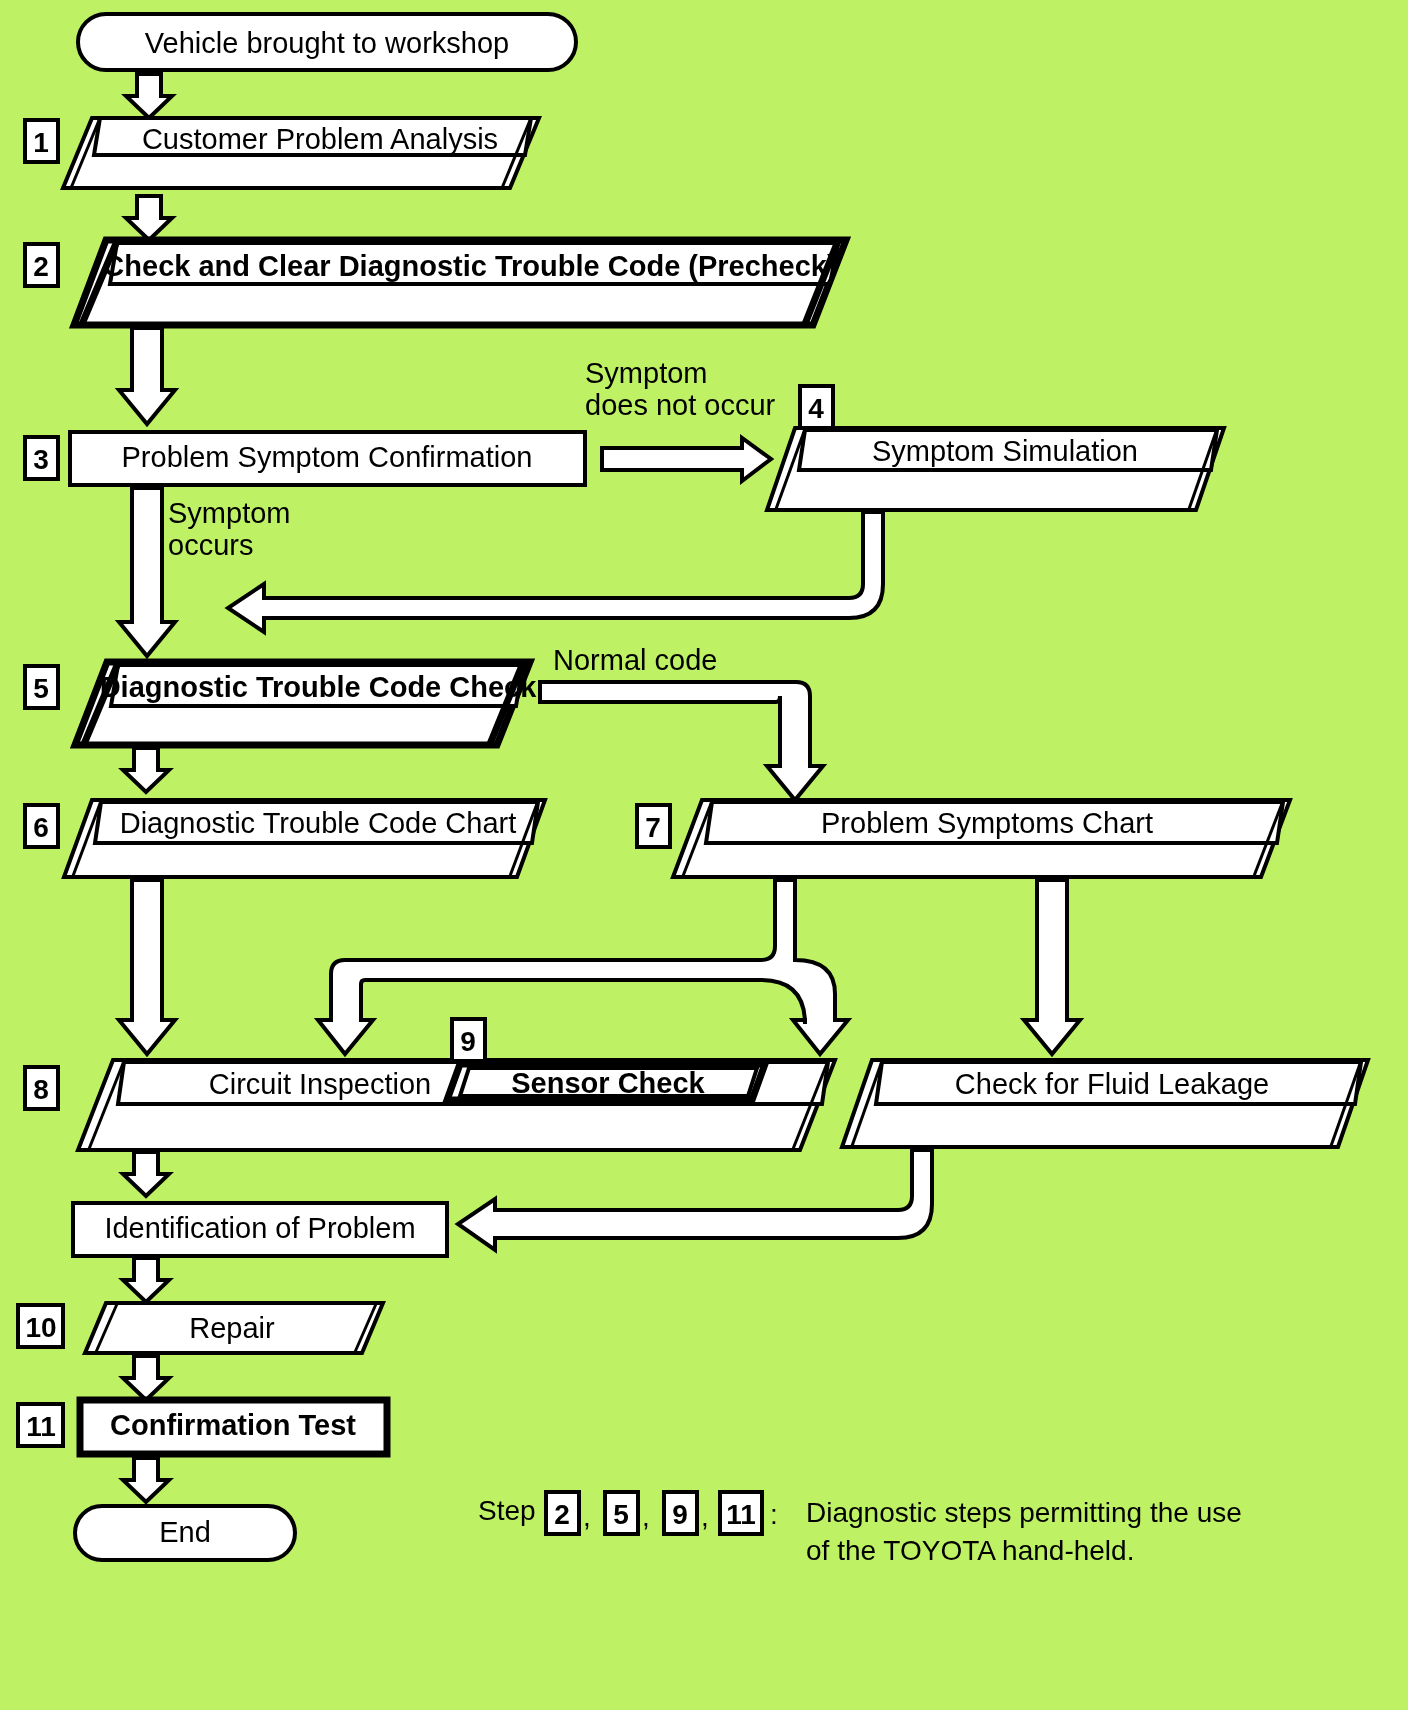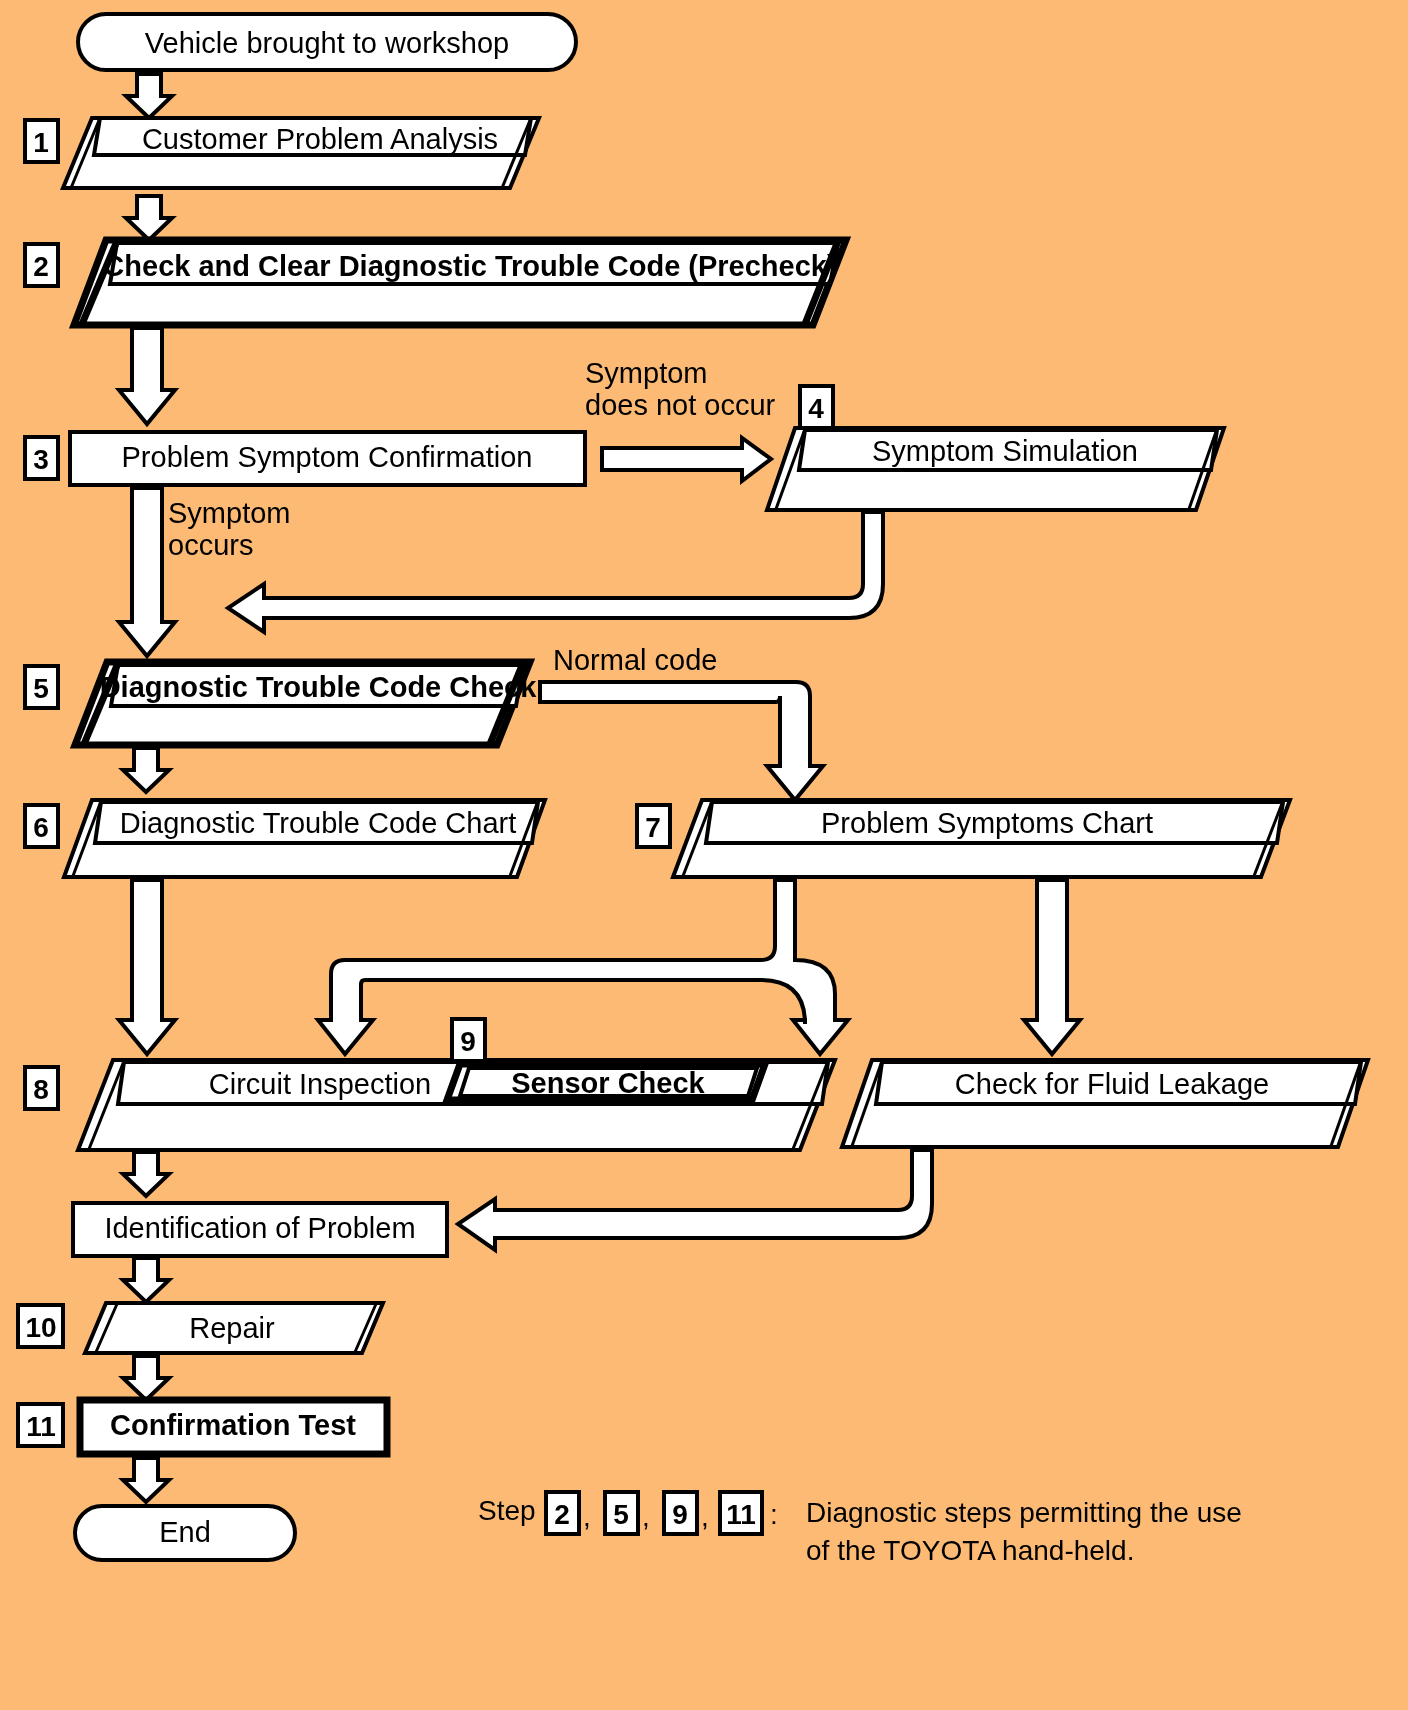--- a/index.html
+++ b/index.html
@@ -8,21 +8,21 @@
     background: #ffffff;
   }
   body {
     font-family: "Liberation Sans", sans-serif;
     color: #000000;
   }
   #canvas {
     position: relative;
     width: 1408px;
     height: 1710px;
-    background: #fdba74;
+    background: #bef264;
     overflow: hidden;
   }
   svg.layer {
     position: absolute;
     left: 0;
     top: 0;
     width: 1408px;
     height: 1710px;
   }
   svg text {

